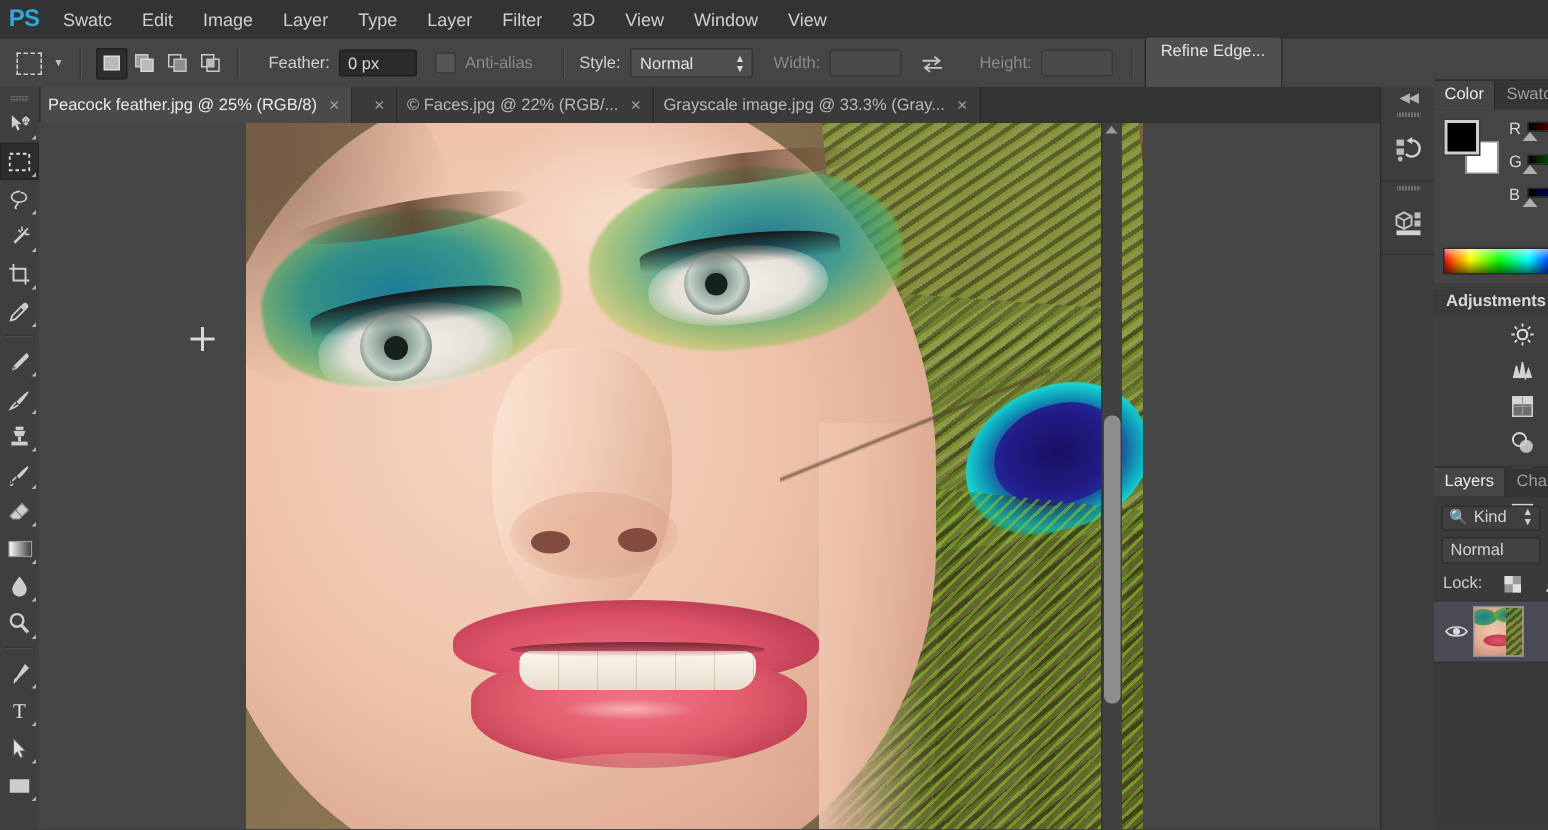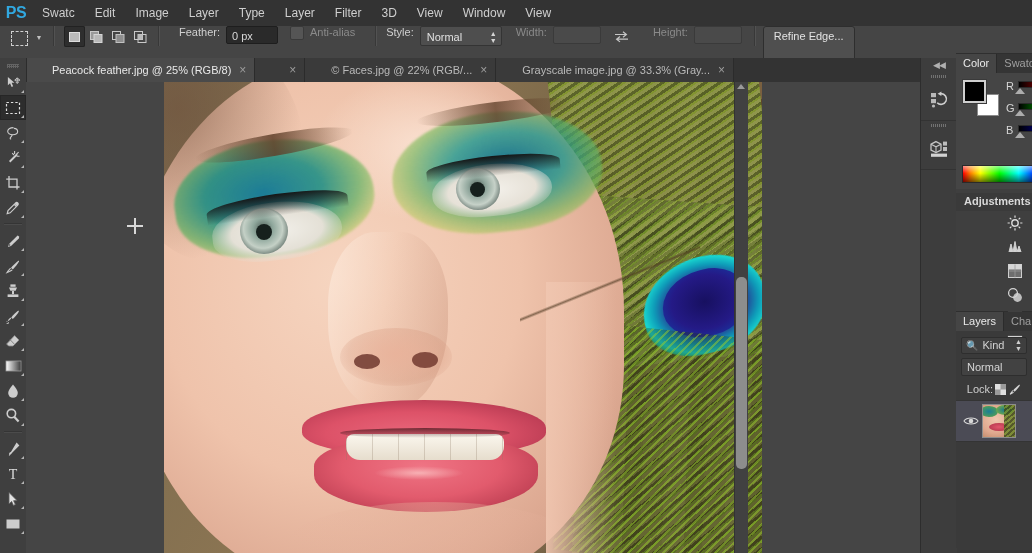--- a/index.html
+++ b/index.html
@@ -15,21 +15,21 @@
 
   
   .menubar{position:absolute;left:0;top:0;width:1032px;height:26px;background:#333333;
            border-bottom:1px solid #2b2b2b;display:flex;align-items:center;}
   .ps-logo{width:32px;height:26px;display:flex;align-items:center;justify-content:center;
            color:#31a8e0;font-weight:bold;font-size:16px;letter-spacing:-0.5px;}
   .menu-item{padding:0 10px;height:26px;line-height:26px;color:#cfcfcf;font-size:12px;cursor:default;}
 
   
   .optionsbar{position:absolute;left:0;top:26px;width:1032px;height:32px;background:#454545;
-              border-bottom:1px solid #2f2f2f;display:flex;align-items:flex-start;}
+              border-bottom:1px solid #2f2f2f;display:flex;align-items:center;}
   .opt-tool-icon{width:26px;height:24px;margin-left:6px;display:flex;align-items:center;justify-content:center;}
   .marq-dash{width:15px;height:13px;border:1px dashed #d0d0d0;}
   .opt-caret{width:14px;height:22px;display:flex;align-items:center;justify-content:center;font-size:7px;color:#c0c0c0;}
   .opt-sep{width:1px;height:20px;background:#383838;border-right:1px solid #525252;margin:0 7px;}
   .selmode-group{display:flex;align-items:center;gap:1px;margin-left:2px;}
   .selmode{width:21px;height:21px;border-radius:2px;display:flex;align-items:center;justify-content:center;}
   .selmode.on{background:#2e2e2e;box-shadow:inset 0 0 0 1px #222;}
   .opt-label{margin-left:12px;margin-right:6px;color:#d0d0d0;font-size:11px;}
   .opt-label.dim{color:#8a8a8a;}
   .opt-input{height:18px;background:#2a2a2a;border:1px solid #1e1e1e;border-radius:2px;
@@ -38,21 +38,21 @@
   .opt-select{height:20px;min-width:80px;background:#4e4e4e;border:1px solid #343434;border-radius:2px;
               color:#e0e0e0;font-size:11px;padding:0 18px 0 6px;line-height:20px;position:relative;box-sizing:border-box;}
   .opt-select .arrows{position:absolute;right:4px;top:3px;font-size:7px;line-height:7px;color:#d5d5d5;}
   .swapicon{width:22px;height:20px;display:flex;align-items:center;justify-content:center;color:#c5c5c5;font-size:13px;}
   .refine-btn{height:36px;background:#4f4f4f;border:1px solid #2e2e2e;border-radius:3px;color:#e2e2e2;
               font-size:11px;padding:0 10px;line-height:19px;box-sizing:border-box;}
 
   
   .tabbar{position:absolute;left:26px;top:58px;width:1006px;height:24px;background:#333333;
           border-bottom:1px solid #292929;display:flex;align-items:flex-end;}
-  .doctab{height:24px;display:flex;align-items:center;padding:0 8px 0 26px;font-size:11px;
+  .doctab{height:24px;display:flex;align-items:center;padding:0 8px 0 6px;font-size:11px;
           color:#b9b9b9;background:#3a3a3a;border-right:1px solid #2b2b2b;white-space:nowrap;box-sizing:border-box;}
   .doctab.active{background:#4a4a4a;color:#e8e8e8;}
   .tabclose{margin-left:8px;color:#9c9c9c;font-size:12px;line-height:10px;}
 
   
   .toolbar{position:absolute;left:0;top:58px;width:26px;height:495px;background:#3f3f3f;
            border-right:1px solid #2c2c2c;}
   .tool-grip{height:9px;display:flex;align-items:center;justify-content:center;padding-top:3px;}
   .tool-grip i{display:block;width:12px;height:4px;
      background:repeating-linear-gradient(to right,#6e6e6e 0 1px,transparent 1px 2px),
@@ -119,21 +119,21 @@
 
   .layerbody{background:#3a3a3a;height:auto;}
   .filtrow{height:22px;display:flex;align-items:center;padding:3px 5px 0 5px;}
   .kindbox{flex:1;height:17px;background:#3f3f3f;border:1px solid #2e2e2e;border-radius:2px;
            display:flex;align-items:center;padding:0 4px;box-sizing:border-box;color:#d2d2d2;font-size:11px;gap:4px;}
   .kindbox .mag{font-size:10px;color:#c8c8c8;}
   .kindbox .ar{margin-left:auto;font-size:7px;line-height:7px;color:#cfcfcf;}
   .blendrow{height:22px;padding:2px 5px;box-sizing:border-box;}
   .blendbox{height:18px;background:#424242;border:1px solid #2e2e2e;border-radius:2px;
             color:#d5d5d5;font-size:11px;line-height:17px;padding:0 5px;box-sizing:border-box;}
-  .lockrow{height:22px;display:flex;align-items:center;gap:1px;padding:0 6px;color:#cdcdcd;font-size:11px;justify-content:center;}
+  .lockrow{height:22px;display:flex;align-items:center;gap:14px;padding:0 6px;color:#cdcdcd;font-size:11px;}
   .lockicn{width:13px;height:13px;display:flex;align-items:center;justify-content:center;}
   .layerrow{height:40px;display:flex;align-items:center;background:#4b4b55;border-top:1px solid #343434;
             border-bottom:1px solid #343434;padding-left:4px;}
   .eyecell{width:22px;display:flex;align-items:center;justify-content:center;}
   .lthumb{width:32px;height:32px;border:1px solid #8d8d8d;overflow:hidden;position:relative;background:#caa;}
 
   
   .photo{position:absolute;inset:0;overflow:hidden;}
   .ph-layer{position:absolute;}
 </style>

